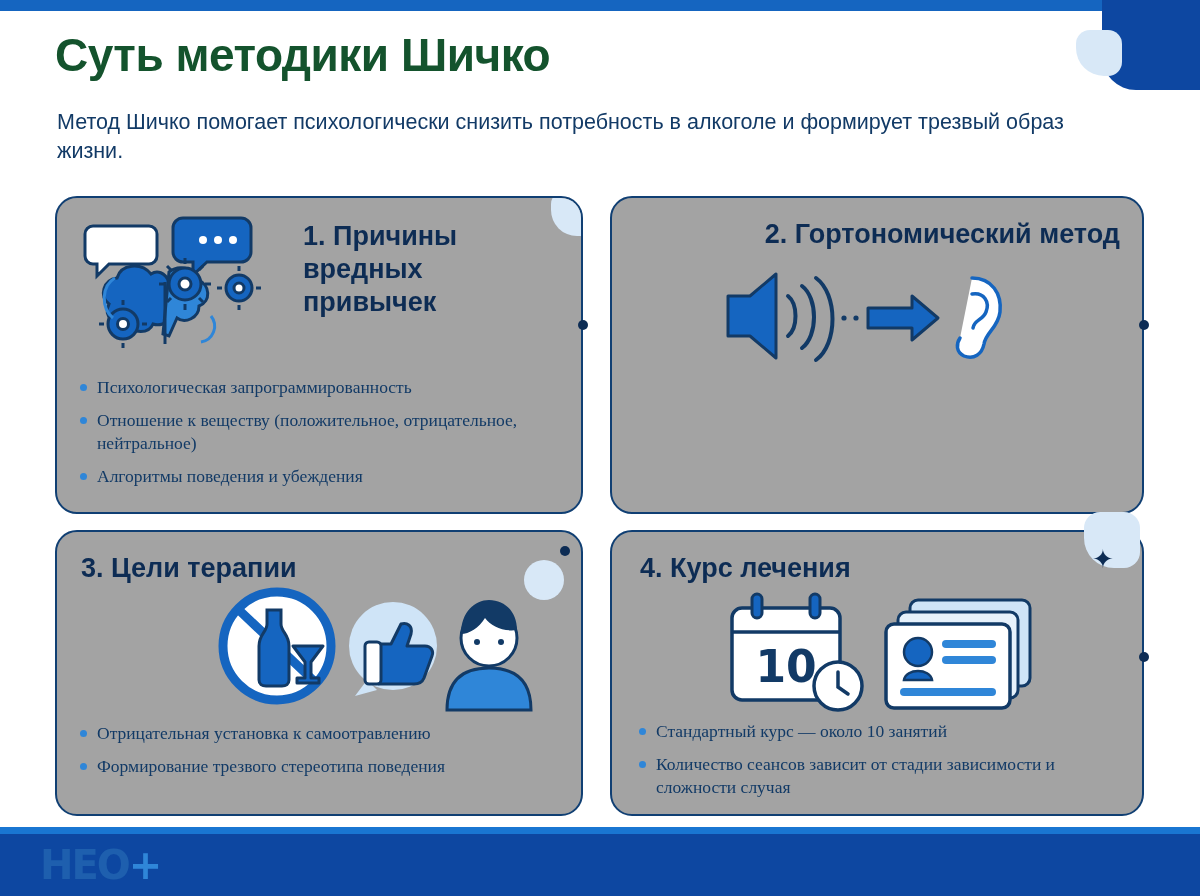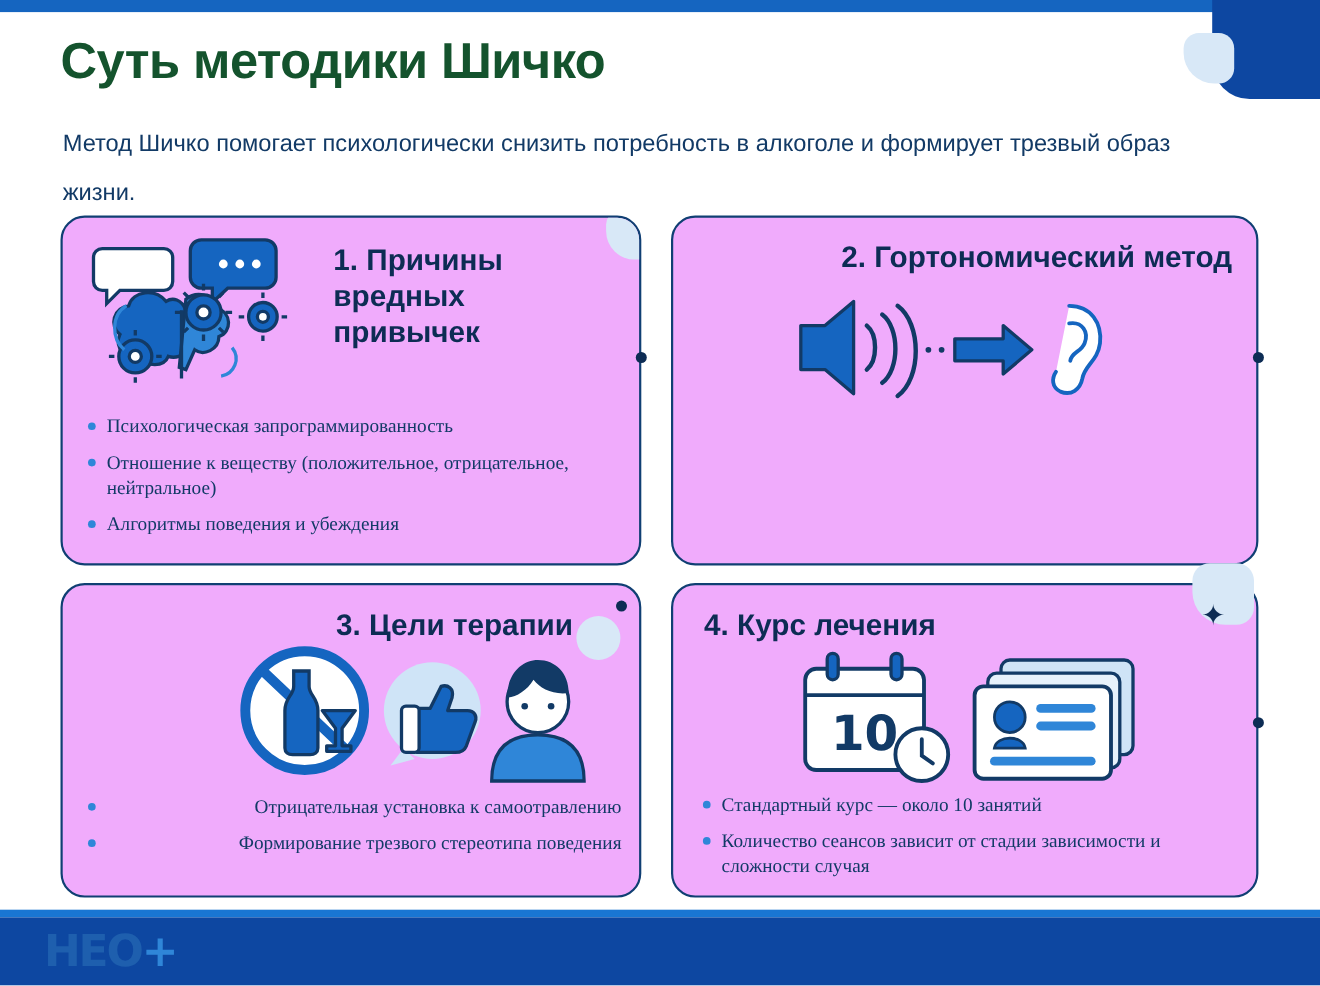--- a/index.html
+++ b/index.html
@@ -76,36 +76,36 @@
     font-weight: bold;
     color: #14532d;
     letter-spacing: -0.5px;
   }
   .page-subtitle {
     position: absolute;
     left: 57px;
     top: 108px;
     width: 1050px;
     font-size: 21.5px;
-    line-height: 45px;
+    line-height: 29px;
     color: #123a66;
   }
 
   
   .card {
     position: absolute;
     border: 2.5px solid #103f73;
     border-radius: 22px;
     box-sizing: border-box;
-    background: #f0abfc;
+    background: #a3a3a3;
     overflow: hidden;
   }
   #card1 { left: 55px;  top: 196px; width: 528px; height: 318px; }
   #card2 { left: 610px; top: 196px; width: 534px; height: 318px; }
-  #card3 { left: 55px;  top: 530px; width: 528px; height: 286px; text-align: right; }
+  #card3 { left: 55px;  top: 530px; width: 528px; height: 286px; }
   #card4 { left: 610px; top: 530px; width: 534px; height: 286px; }
 
   .card-title {
     position: absolute;
     font-size: 27px;
     font-weight: bold;
     color: #0d2c54;
     line-height: 33px;
   }
 

